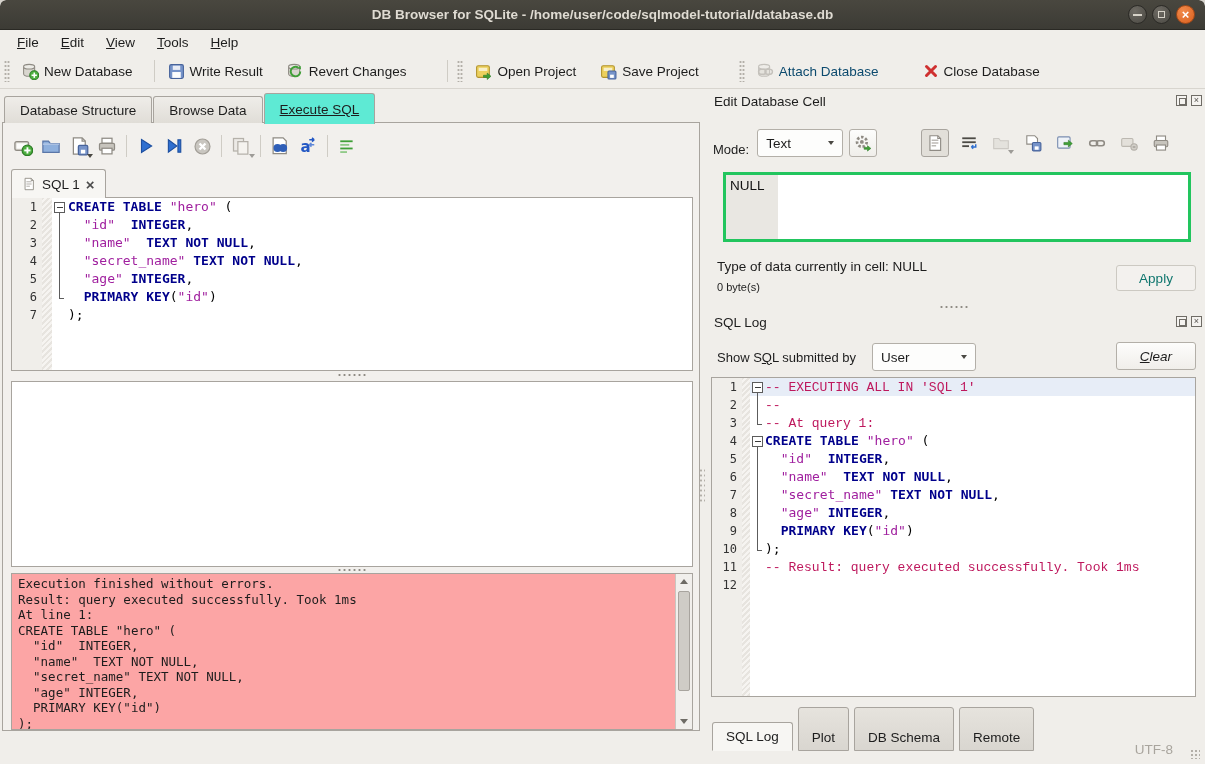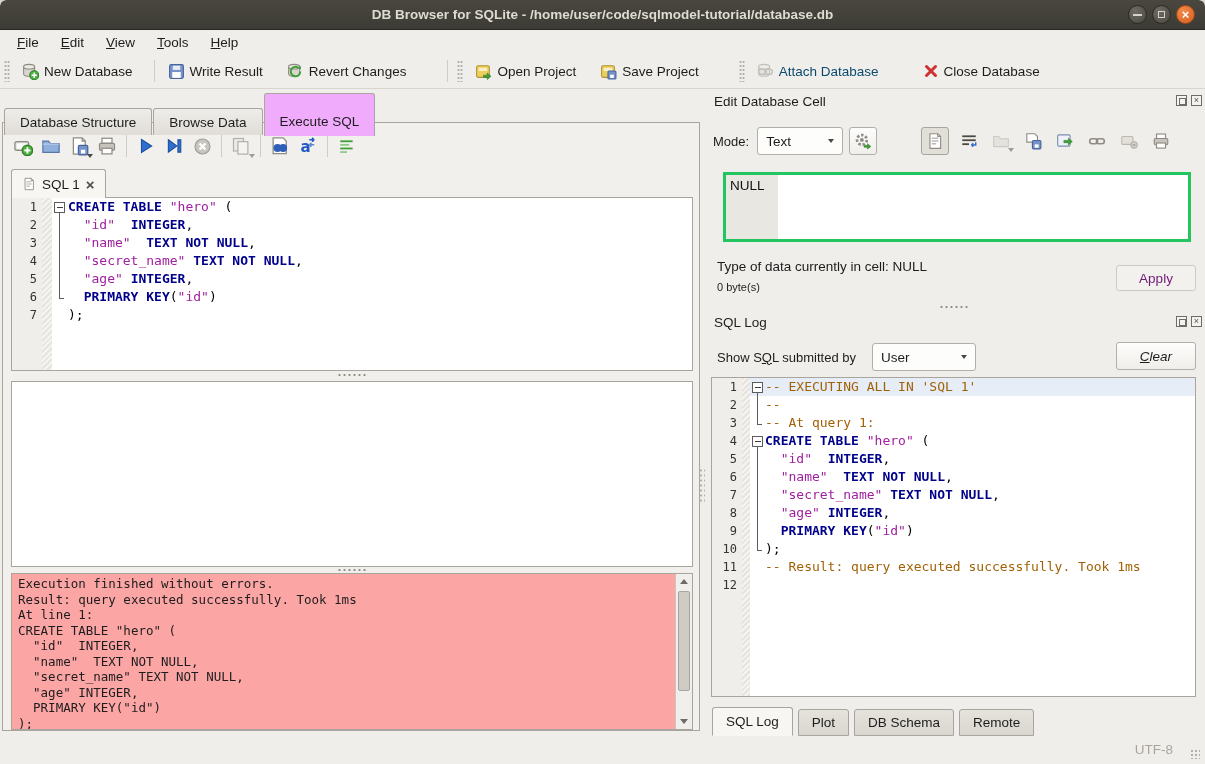--- a/index.html
+++ b/index.html
@@ -38,21 +38,21 @@
   .tb-sep { width:1px; height:22px; background:#cfccc5; margin:0 5px; }
   .caret { width:0; height:0; border-left:3.5px solid transparent; border-right:3.5px solid transparent;
            border-top:4px solid #4a4843; }
   .tb-caret { align-self:flex-end; margin:0 0 4px -2px; }
   .sp28 { width:28px; } .sp8 { width:8px; }
 
   
   .tabbar { position:absolute; left:4px; top:93px; display:flex; align-items:flex-end; z-index:4; }
   .tab { background:linear-gradient(#efede9,#e0ddd7); border:1px solid #a8a49e; border-bottom:none;
          border-radius:3px 3px 0 0; padding:6px 15px 5px; margin-right:1px; font-size:13.5px; }
-  .tab.active { background:#f0abfc; padding:20px 15px 7px; margin-bottom:-1px; }
+  .tab.active { background:#5eead4; padding:8px 15px 7px; margin-bottom:-1px;text-decoration:underline; }
 
   
   .left-frame { position:absolute; left:2px; top:122px; width:698px; height:609px;
                 border:1px solid #a8a49e; background:#f2f0ed; }
   .sql-toolbar { position:absolute; left:6px; top:6px; height:34px; display:flex; align-items:center; }
   .icbtn { width:28px; height:28px; display:flex; align-items:center; justify-content:center; position:relative; }
   .sqltab { position:absolute; left:8px; top:46px; height:29px; background:#f7f6f3;
             border:1px solid #a8a49e; border-bottom:none; border-radius:3px 3px 0 0;
             display:flex; align-items:center; gap:6px; padding:0 10px; z-index:3; font-size:13.5px; }
   .sqltab .x { font-weight:bold; color:#4c4c4c; font-size:15px; }
@@ -73,21 +73,21 @@
   .crow.hl .fold, .crow.hl .cl { background:#e7edf7; }
   .f-start::before { content:""; position:absolute; top:4px; left:2px; width:9px; height:9px;
                      border:1px solid #5c5c5c; background:#fff; }
   .f-start::after { content:""; position:absolute; top:9px; left:4.5px; width:6px; height:1px; background:#3c3c3c; }
   .f-start .tail { position:absolute; top:15px; bottom:0; left:7px; border-left:1px solid #5c5c5c; }
   .f-mid::before { content:""; position:absolute; top:0; bottom:0; left:7px; border-left:1px solid #5c5c5c; }
   .f-end::before { content:""; position:absolute; top:0; height:10px; left:7px; border-left:1px solid #5c5c5c; }
   .f-end::after { content:""; position:absolute; top:10px; left:7px; width:5px; border-top:1px solid #5c5c5c; }
   .tk-k { color:#00008b; font-weight:bold; }
   .tk-s { color:#a0209f; }
-  .tk-c { color:#a16207; }
+  .tk-c { color:#be185d;font-family:Liberation Mono, monospace; }
   .tk-p { color:#000; }
 
   .splitter-h { position:absolute; height:6px; display:flex; align-items:center; justify-content:center; }
   .dots-h { width:30px; height:4px;
        background-image:radial-gradient(circle,#8f8b84 1px,transparent 1.2px); background-size:5px 4px; }
   .splitter-v { position:absolute; left:699px; top:468px; width:6px; height:34px;
        background-image:radial-gradient(circle,#b3afa8 1px,transparent 1.2px); background-size:4px 5px; }
 
   .resultgrid { position:absolute; left:8px; top:258px; width:682px; height:186px;
                 background:#fff; border:1px solid #a8a49e; }
@@ -103,26 +103,26 @@
   .sthumb { position:absolute; left:2px; right:2px; top:17px; height:100px; background:#cfccc6;
             border:1px solid #a8a49e; border-radius:2px; }
 
   
   .dock-title { position:absolute; font-size:13.5px; }
   .dock-icons { position:absolute; display:flex; gap:4px; }
   .dicon { width:11px; height:11px; border:1px solid #6f6c66; position:relative; background:#f5f3f0;
            font-size:9px; line-height:9px; text-align:center; color:#55534e; }
   .dicon.float::after { content:""; position:absolute; left:2px; top:2px; width:5px; height:5px; border:1px solid #6f6c66; }
 
-  .mode-row { position:absolute; left:713px; top:125px; width:486px; height:32px; display:flex; align-items:center; }
+  .mode-row { position:absolute; left:713px; top:125px; width:486px; height:32px; display:flex; align-items:flex-end; }
   .combo { background:#fdfdfc; border:1px solid #b3afa8; border-radius:3px; height:28px;
            display:flex; align-items:center; justify-content:space-between; padding:0 8px; font-size:13.5px; }
   .btn { background:linear-gradient(#fdfdfc,#f0eeea); border:1px solid #b3afa8; border-radius:3px;
          display:flex; align-items:center; justify-content:center; font-size:13.5px; }
-  .btn.disabled { color:#701a75; background:#f3f1ee; border-color:#ccc9c2; }
+  .btn.disabled { color:#0f766e; background:#f3f1ee; border-color:#ccc9c2; }
   .icbtn.pressed { background:#e2dfd9; border:1px solid #a8a49e; border-radius:3px; }
 
   .nullbox { position:absolute; left:723px; top:172px; width:468px; height:70px; background:#fff;
              border:3px solid #22c55e; }
   .nullcol { position:absolute; left:0; top:0; bottom:0; width:52px; background:#e9e7e2; }
   .nulltext { position:absolute; left:4px; top:3px; font-size:13.5px; color:#111; }
 
   .info1 { position:absolute; left:717px; top:259px; font-size:13.5px; }
   .info2 { position:absolute; left:717px; top:281px; font-size:11px; }
   .apply-btn { position:absolute; left:1116px; top:265px; width:80px; height:26px; }
@@ -131,21 +131,21 @@
   .clear-btn { position:absolute; left:1116px; top:342px; width:80px; height:28px;font-style:italic; }
 
   .rlog { left:711px; top:377px; width:485px; height:320px; }
   .rlog .strip-hatch { left:30px; width:8px; }
   .rlog .strip-fold { left:38px; width:13px; }
   .rlog .hcell { flex:0 0 8px; }
   .rlog .fold { flex:0 0 13px; }
 
   .btabbar { position:absolute; left:712px; top:707px; display:flex; align-items:flex-end; }
   .btab { background:linear-gradient(#e6e3dd,#d9d6d0); border:1px solid #a8a49e; border-radius:3px 3px 0 0;
-          padding:5px 13px 5px; margin-right:5px; font-size:13.5px; }
+          padding:22px 13px 5px; margin-right:5px; font-size:13.5px; }
   .btab.active { background:#f7f6f3; border-bottom-color:#f7f6f3; padding:6px 13px; }
 
   .statusbar { position:absolute; left:0; bottom:0; width:100%; height:27px; }
   .encoding { position:absolute; right:32px; bottom:7px; color:#a9a59e; font-size:13.5px; }
   .grip { position:absolute; right:5px; bottom:5px; width:10px; height:10px;
           background-image:radial-gradient(circle,#b3afa8 1px,transparent 1.2px); background-size:4px 4px; }
 
   .ic { display:block; }
 </style>
 </head>

